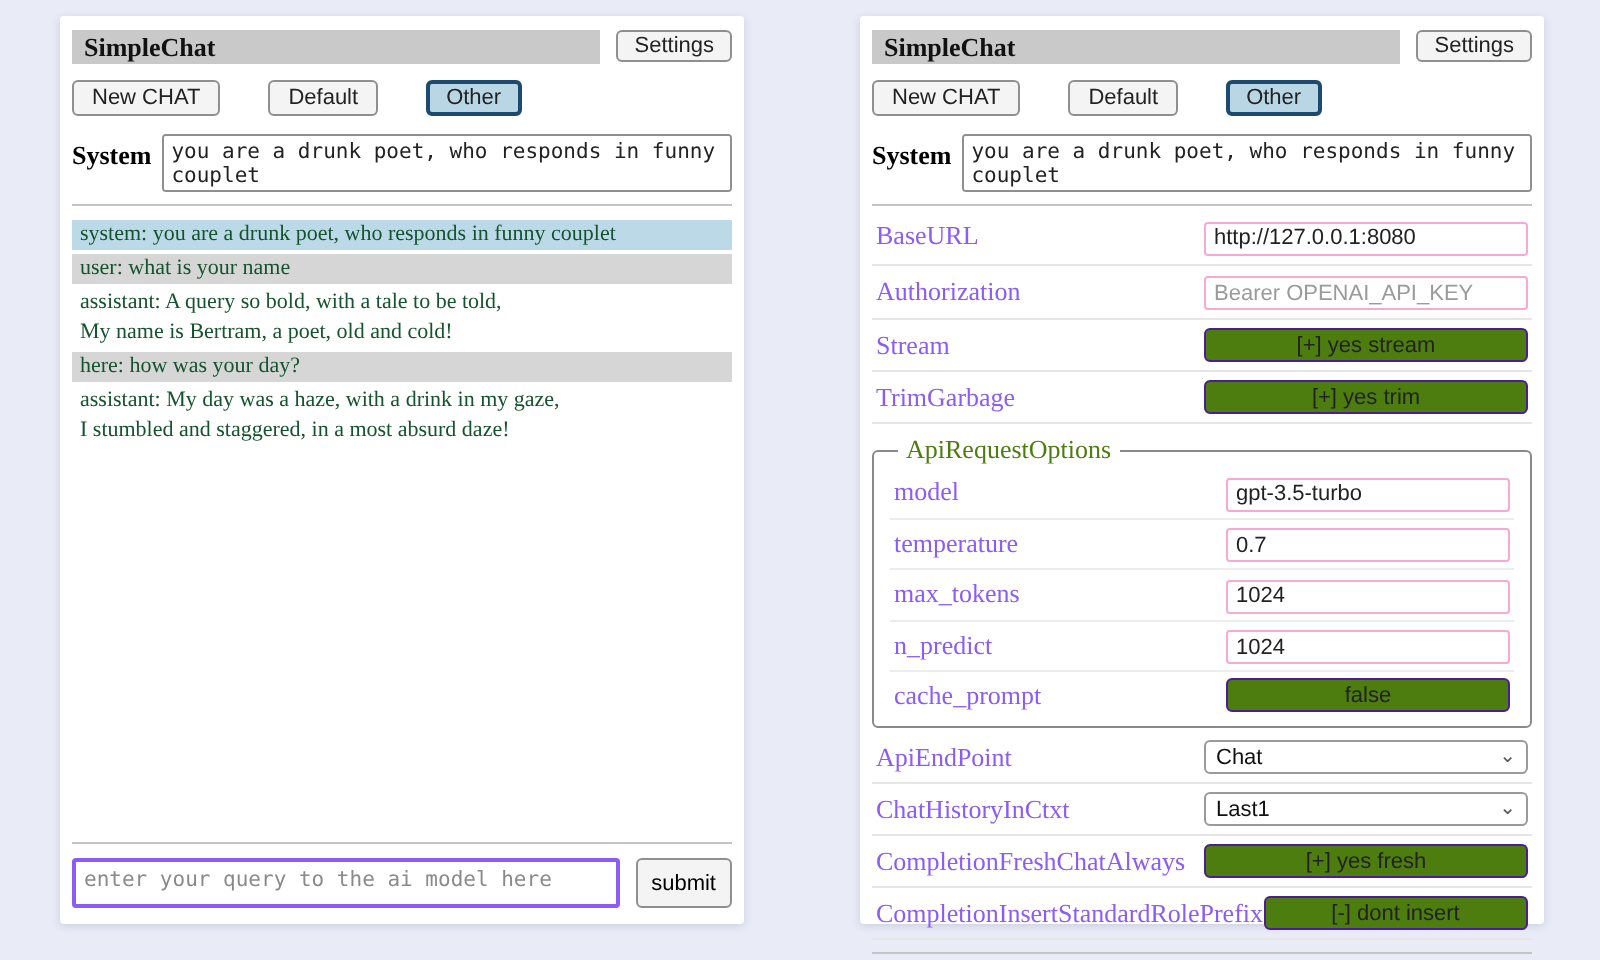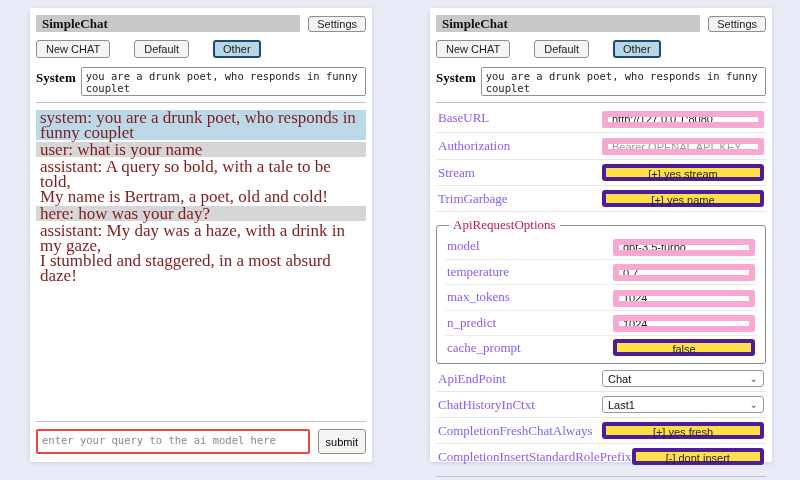--- a/index.html
+++ b/index.html
@@ -14,21 +14,21 @@
     position:absolute; top:8px; width:342px; height:454px;
     background:#ffffff; border-radius:2px;
     box-shadow:0 1px 4px rgba(60,70,110,0.18);
     padding:7px 6px 8px 6px;
     display:flex; flex-direction:column;
   }
   .panel.left  { left:30px; }
   .panel.right { left:430px; }
 
   
-  .titlebar { display:flex; align-items:flex-end; gap:8px; }
+  .titlebar { display:flex; align-items:flex-start; gap:8px; }
   .title-strip {
     flex:1; background:#c9c9c9; padding:1px 6px;
     font-weight:bold; font-size:13px; color:#111; line-height:15px;
   }
   .btn {
     font-family:"Liberation Sans", sans-serif; font-size:11px; color:#222;
     background:#f4f4f4; border:1px solid #8f8f8f; border-radius:3px;
     padding:1px 8px; cursor:pointer; white-space:nowrap;
   }
   .toolbar { display:flex; gap:24px; margin-top:8px; }
@@ -41,77 +41,77 @@
     flex:1; height:29px; resize:none;
     border:1px solid #8f8f8f; border-radius:2px;
     font-family:"DejaVu Sans Mono", monospace; font-size:10.5px;
     padding:2px 4px; color:#222; outline:none;
   }
   hr.sep { border:none; border-top:1px solid #c4c4c4; margin:6px 0 0 0; }
 
   
   .chat-log { margin-top:7px; flex:1; overflow:hidden; }
   .msg {
-    font-size:17px; line-height:15px; color:#7f1d1d;
+    font-size:11px; line-height:15px; color:#14532d;
     padding:0 4px; margin-bottom:2px; white-space:pre-line;
   }
   .msg.system    { background:#bcd9e8; }
   .msg.user      { background:#d6d6d6; }
   .msg.assistant { background:#ffffff; }
 
   
   .query-row { display:flex; gap:8px; margin-top:7px; align-items:stretch; }
   .query-row textarea {
     flex:1; height:25px; resize:none;
     font-family:"DejaVu Sans Mono", monospace; font-size:10.5px;
     padding:3px 4px; color:#222; outline:none;
     border:1px solid #8f8f8f; border-radius:2px;
   }
-  .query-row textarea.focused { border:2px solid #ef4444; }
+  .query-row textarea.focused { border:2px solid #8b5cf6; }
   .query-row textarea::placeholder { color:#8a8a8a; }
   .submit-btn {
     font-family:"Liberation Sans", sans-serif; font-size:11px;
     background:#f4f4f4; border:1px solid #8f8f8f; border-radius:3px;
     padding:0 7px; cursor:pointer;
   }
 
   
   .settings { flex:1; margin-top:2px; display:flex; flex-direction:column; }
   .srow {
     display:flex; align-items:center; justify-content:space-between;
     padding:4px 2px 4px 2px; border-bottom:1px solid #e6e6e6; min-height:24px;
   }
   .srow .lbl { font-size:13px; color:#8b5cf6; }
   .ctrl { width:162px; }
   input.tinput {
     width:100%; height:17px;
     font-family:"Liberation Sans", sans-serif; font-size:11px; color:#222;
-    border:6px solid #f9a8d4; border-radius:2px; padding:0 4px; outline:none;
+    border:1px solid #f9a8d4; border-radius:2px; padding:0 4px; outline:none;
     background:#fff;
   }
   input.tinput::placeholder { color:#9a9a9a; }
   .toggle-btn {
     width:100%; height:17px; display:block;
     font-family:"Liberation Sans", sans-serif; font-size:11px; color:#222;
-    background:#fde047; border:4px solid #4c1d95; border-radius:3px;
+    background:#4d7c0f; border:1px solid #4c1d95; border-radius:3px;
     cursor:pointer; text-align:center;
   }
   .select {
     width:100%; height:17px; background:#fff;
     border:1px solid #9a9a9a; border-radius:3px;
     font-family:"Liberation Sans", sans-serif; font-size:11px; color:#111;
     display:flex; align-items:center; justify-content:space-between;
     padding:0 5px; cursor:pointer;
   }
   .select .chev { color:#555; font-size:10px; line-height:10px; }
   fieldset.aro {
     border:1px solid #8a8a8a; border-radius:3px;
     margin:5px 0 2px 0; padding:1px 8px 4px 8px;
   }
-  fieldset.aro legend { font-size:13px; padding:0 4px; margin-left:4px; color:#be185d;margin-top:35px; }
+  fieldset.aro legend { font-size:13px; padding:0 4px; margin-left:4px; color:#4d7c0f;margin-top:35px; }
   fieldset.aro .srow { border-bottom:1px solid #ececec; min-height:21px; padding:3px 2px; }
   fieldset.aro .srow:last-child { border-bottom:none; }
   fieldset.aro .ctrl { width:142px; }
   .spacer { flex:1; }
 </style>
 </head>
 <body>
 
 <div class="panel left">
   <div class="titlebar">
@@ -184,21 +184,21 @@
     <div class="srow">
       <span class="lbl">Stream</span>
       <span class="ctrl">
           <button class="toggle-btn">[+] yes stream</button>
         </span>
     </div>
 
     <div class="srow">
       <span class="lbl">TrimGarbage</span>
       <span class="ctrl">
-          <button class="toggle-btn">[+] yes name</button>
+          <button class="toggle-btn">[+] yes trim</button>
         </span>
     </div>
 
     <fieldset class="aro">
       <legend>ApiRequestOptions</legend>
 
       <div class="srow">
         <span class="lbl">model</span>
         <span class="ctrl"><input class="tinput" value="gpt-3.5-turbo" style=""></span>
       </div>

